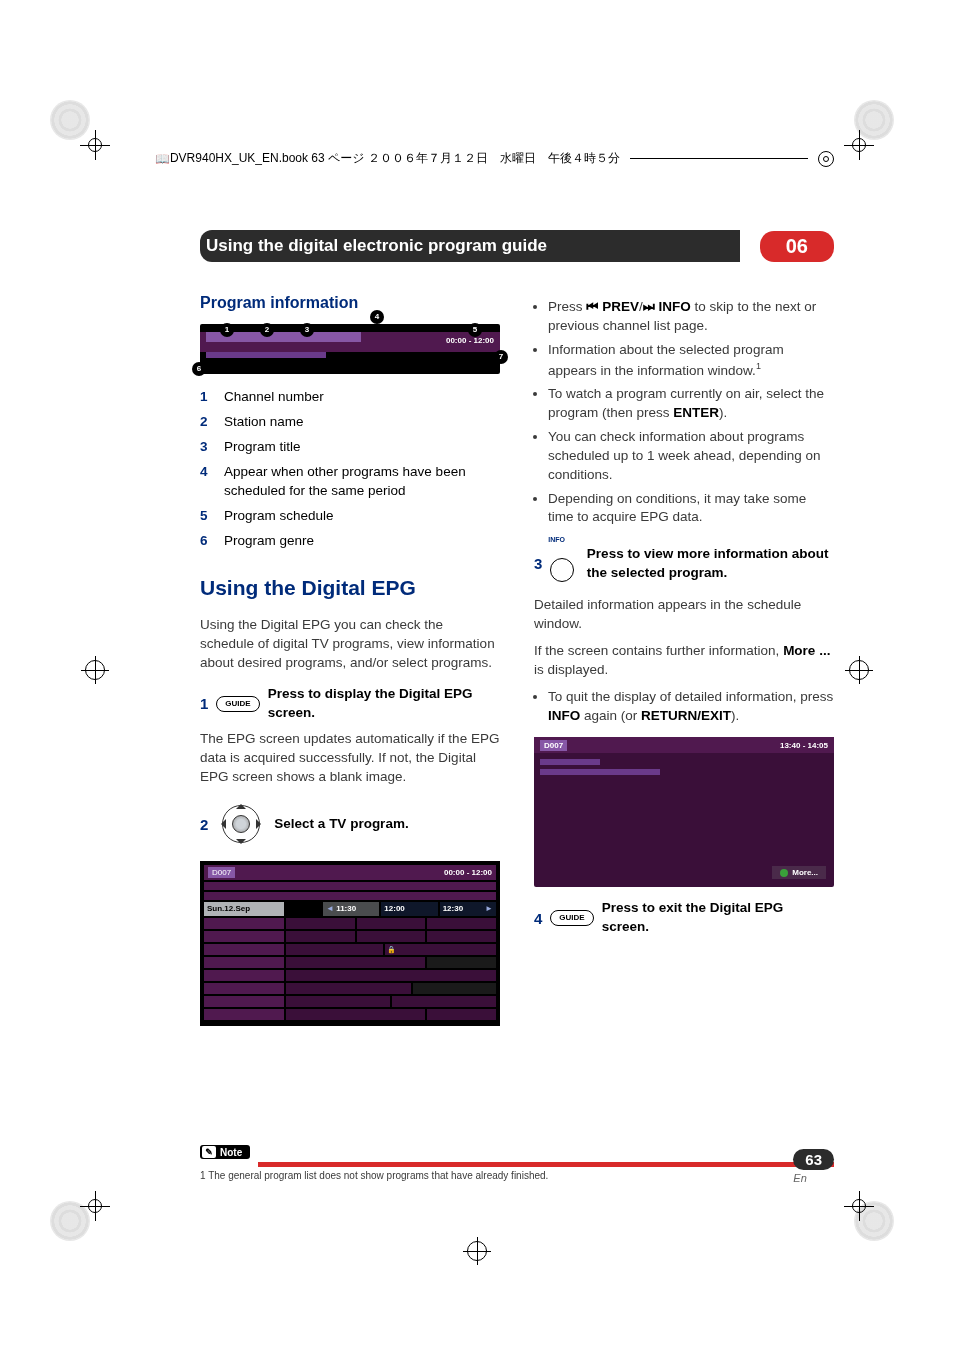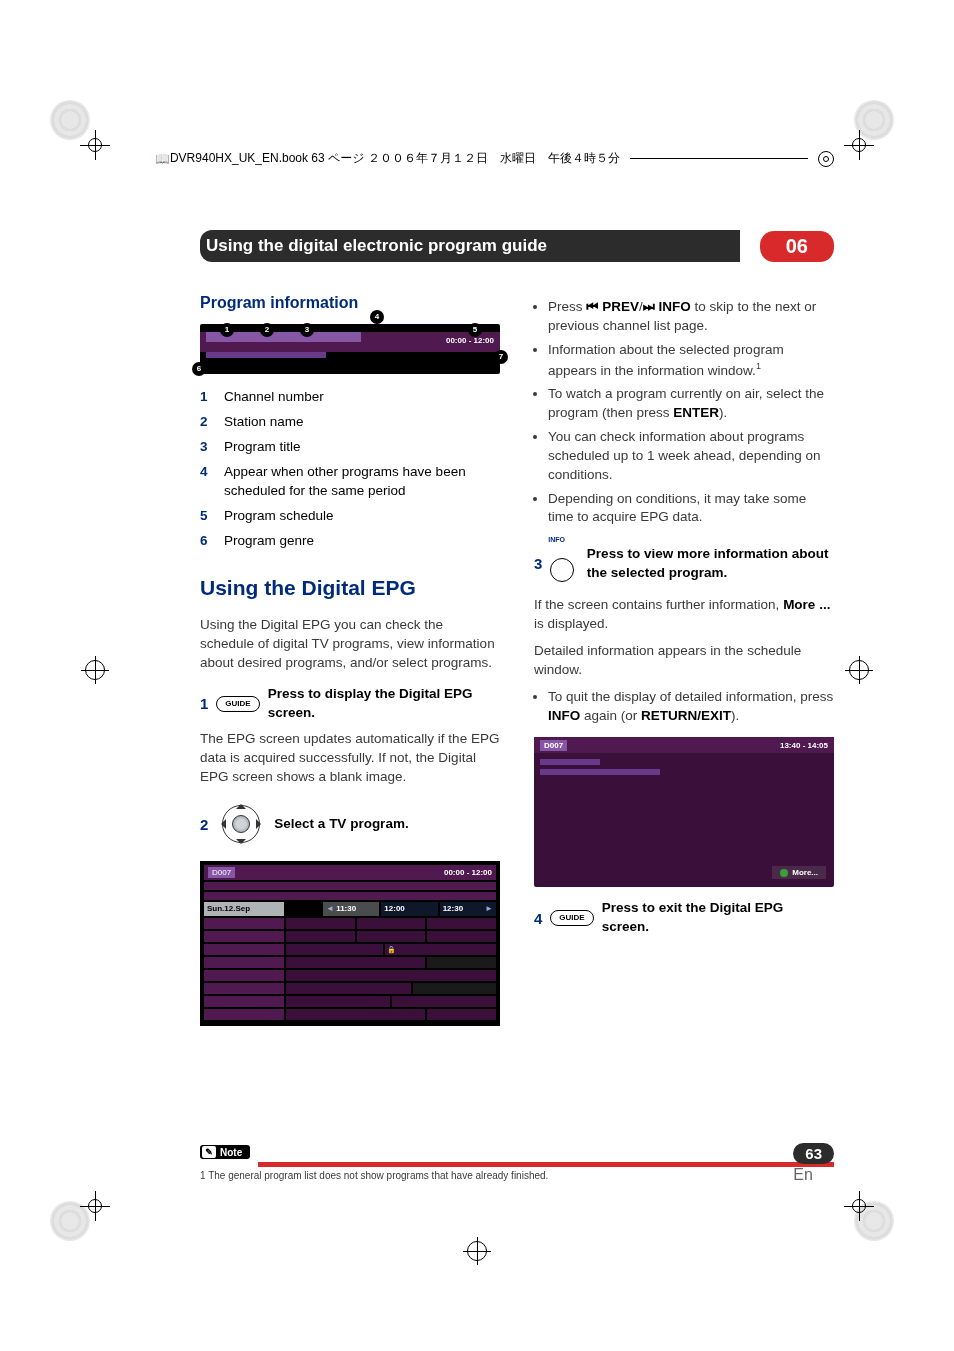--- a/index.html
+++ b/index.html
@@ -222,21 +222,21 @@
   .red-rule { height:5px; background:#d82a2a; margin:3px 0 3px 58px; }
   .footnote-text { font-size:10px; color:#3a3a3a; }
 
   .page-num-wrap {
     position:absolute; right: 120px; bottom: 167px; text-align:left;
   }
   .page-num {
     background:#2c2c2c; color:#fff; font-weight:bold; font-size:15px;
     border-radius:12px; padding:2px 12px; display:inline-block;
   }
-  .lang { font-size:16px; color:#666; margin-top:2px; }
+  .lang { font-size:11px; color:#666; margin-top:2px;font-style:italic; }
 </style>
 </head>
 <body>
 
 <div class="corner-outer tl">
     <div class="rosette"></div>
   </div>
 <div class="corner-outer tr">
     <div class="rosette"></div>
   </div>
@@ -427,24 +427,24 @@
 
       <div class="step">
         <div class="step-head">
           <span class="step-num">3</span>
           <span style="position:relative;display:inline-block;">
             <span class="info-label">INFO</span>
             <span class="btn-circle"></span>
           </span>
           <span>Press to view more information about the selected program.</span>
         </div>
+        <p class="bodytext">Detailed information appears in the schedule window.</p>
         <p class="bodytext">
           <span>If the screen contains further information, </span><span class="bold">More ...</span><span> is displayed.</span>
         </p>
-        <p class="bodytext">Detailed information appears in the schedule window.</p>
         <ul class="bullets">
           <li>
             <span>To quit the display of detailed information, press </span><span class="bold">INFO</span><span> again (or </span><span class="bold">RETURN/EXIT</span><span>).</span>
           </li>
         </ul>
       </div>
 
       <div class="info-screenshot">
         <div class="hdr">
           <span class="chnum">D007</span>

